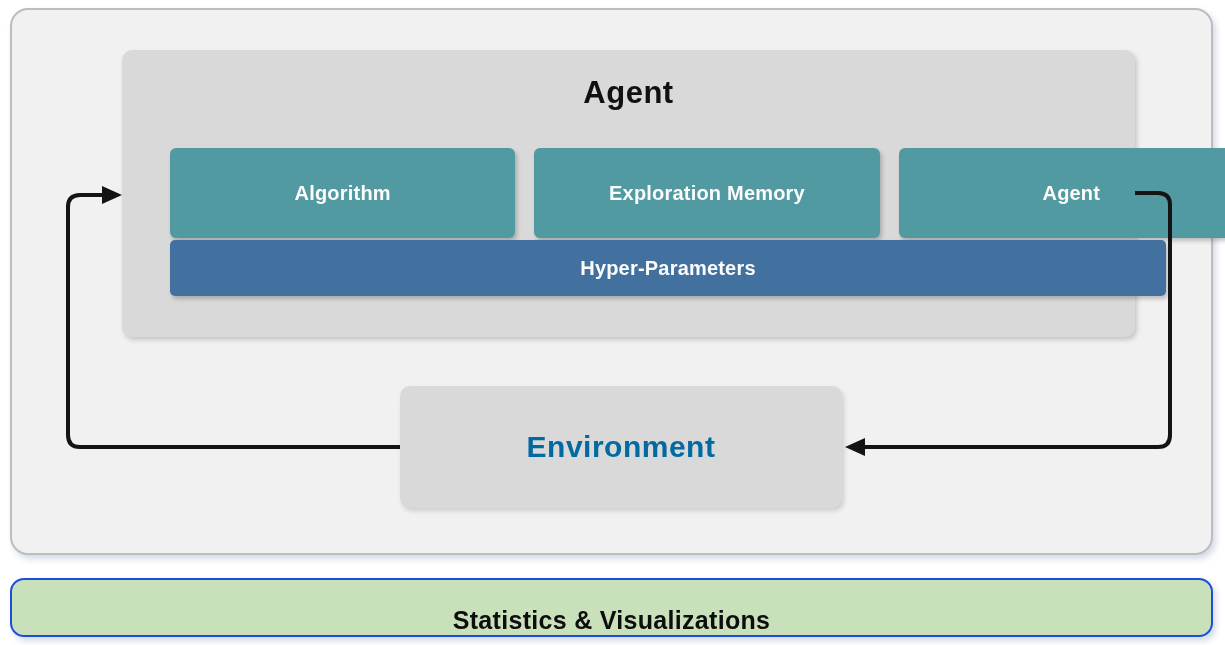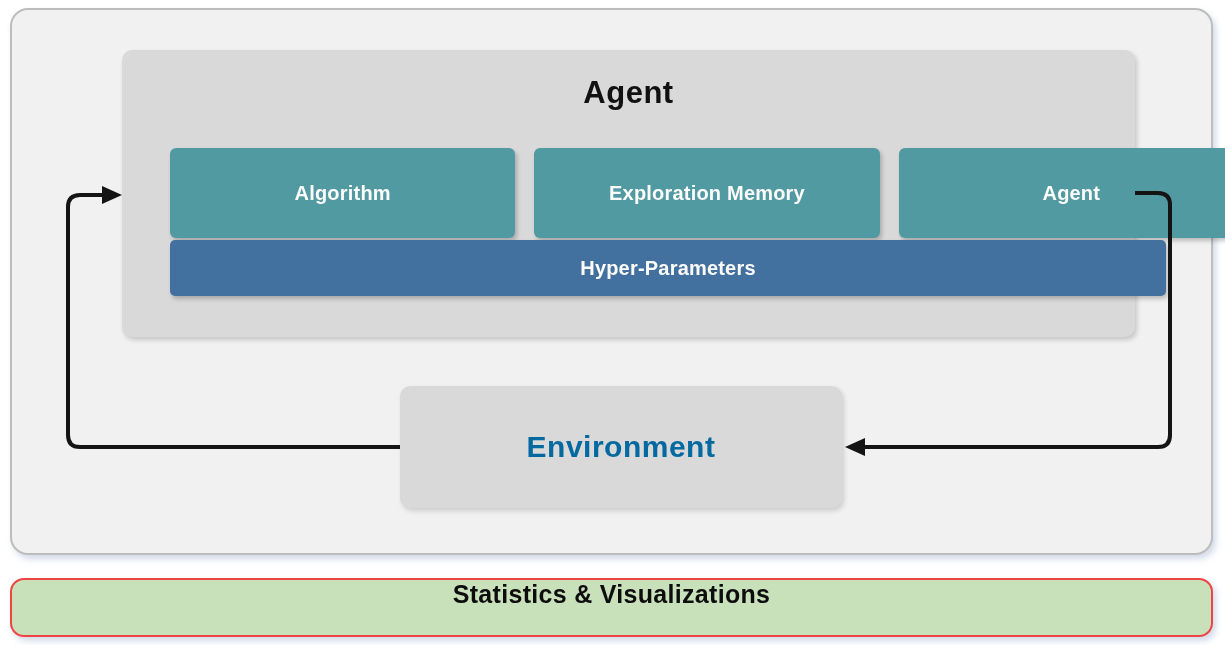--- a/index.html
+++ b/index.html
@@ -97,24 +97,24 @@
     box-shadow: 2px 3px 5px rgba(0,0,0,0.15);
     letter-spacing: 0.5px;
   }
 
   
   .stats-bar {
     position: absolute;
     left: 10px; top: 578px;
     width: 1199px; height: 55px;
     background: #C9E1BA;
-    border: 2px solid #ef4444;
+    border: 2px solid #1d4ed8;
     border-radius: 14px;
     display: flex;
-    align-items: flex-start;
+    align-items: flex-end;
     justify-content: center;
     color: #0D0D0D;
     font-size: 25px;
     font-weight: bold;
     box-shadow: 3px 4px 6px rgba(130, 150, 190, 0.35);
     letter-spacing: 0.3px;
   }
 
   
   .arrow-layer {

